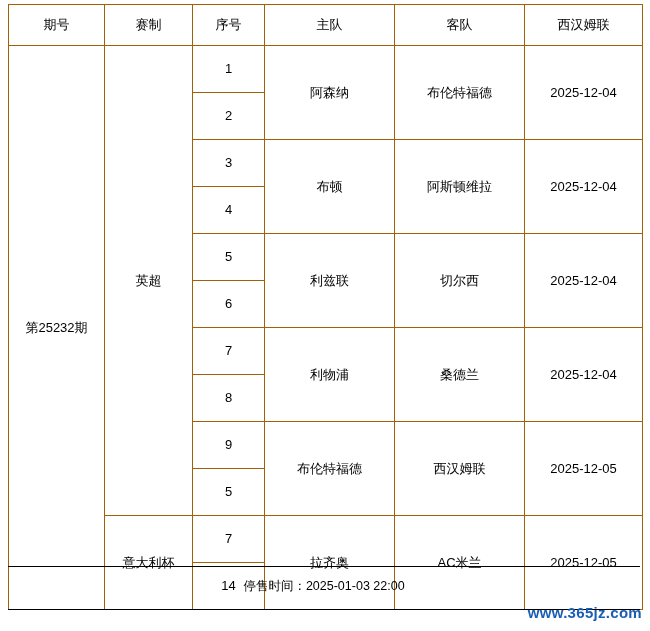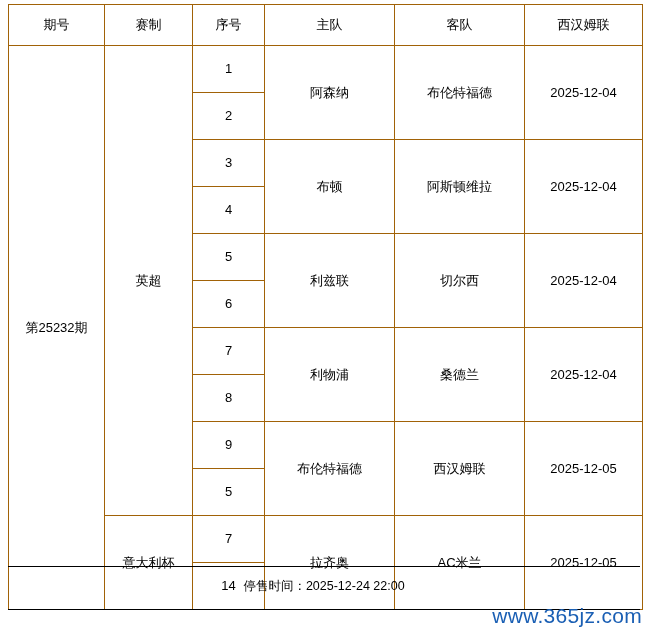--- a/index.html
+++ b/index.html
@@ -73,22 +73,22 @@
     justify-content: space-around;
     align-items: center;
     font-size: 12.5px;
   }
   .footer-item { white-space: nowrap; }
 
   .watermark {
     position: absolute;
     right: 8px;
     top: 604px;
-    font-size: 21px;
-    font-weight: normal;
+    font-size: 15px;
+    font-weight: bold;
     color: #1a5fb4;
     letter-spacing: 0.3px;
     font-family: "Liberation Sans", sans-serif;
   }
 </style>
 </head>
 <body>
 
 <div class="sheet">
   <table class="match-table">
@@ -173,16 +173,16 @@
       </tr>
       <tr>
         <td class="no-cell">14</td>
       </tr>
     </tbody>
   </table>
 </div>
 
 <div class="footer-box"></div>
 <div class="footer-inner">
-  <span class="footer-item">停售时间：2025-12-24 22:00</span>
+  <span class="footer-item">停售时间：2025-01-03 22:00</span>
 </div>
 
 <div class="watermark">www.365jz.com</div>
 
 </body></html>

